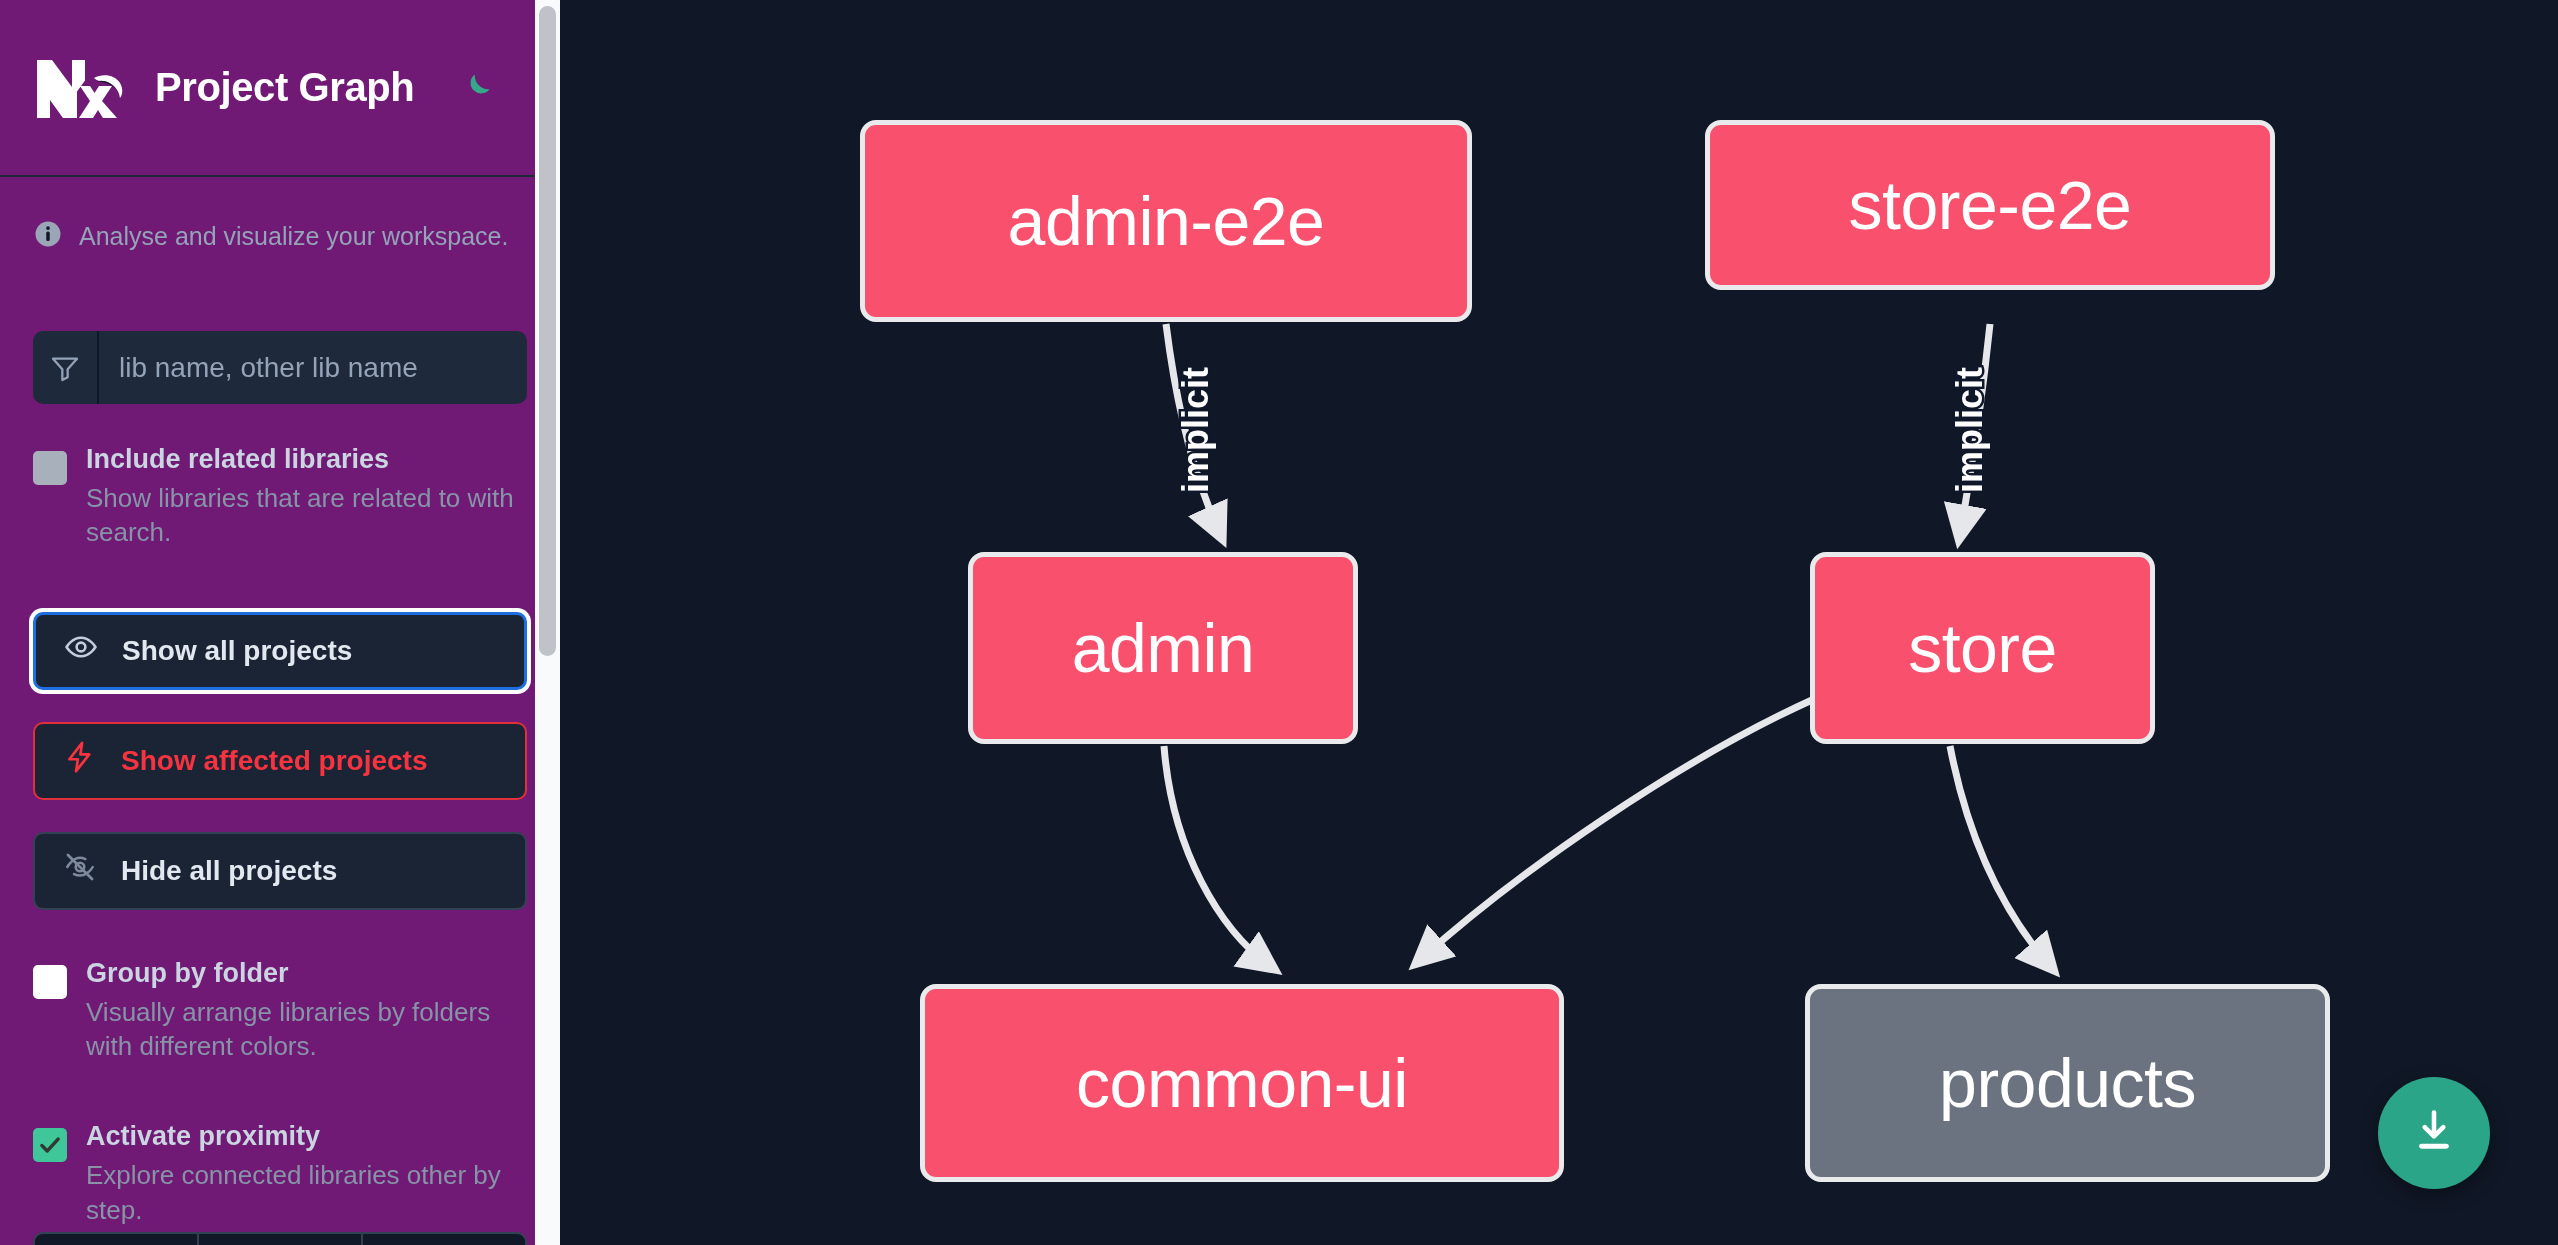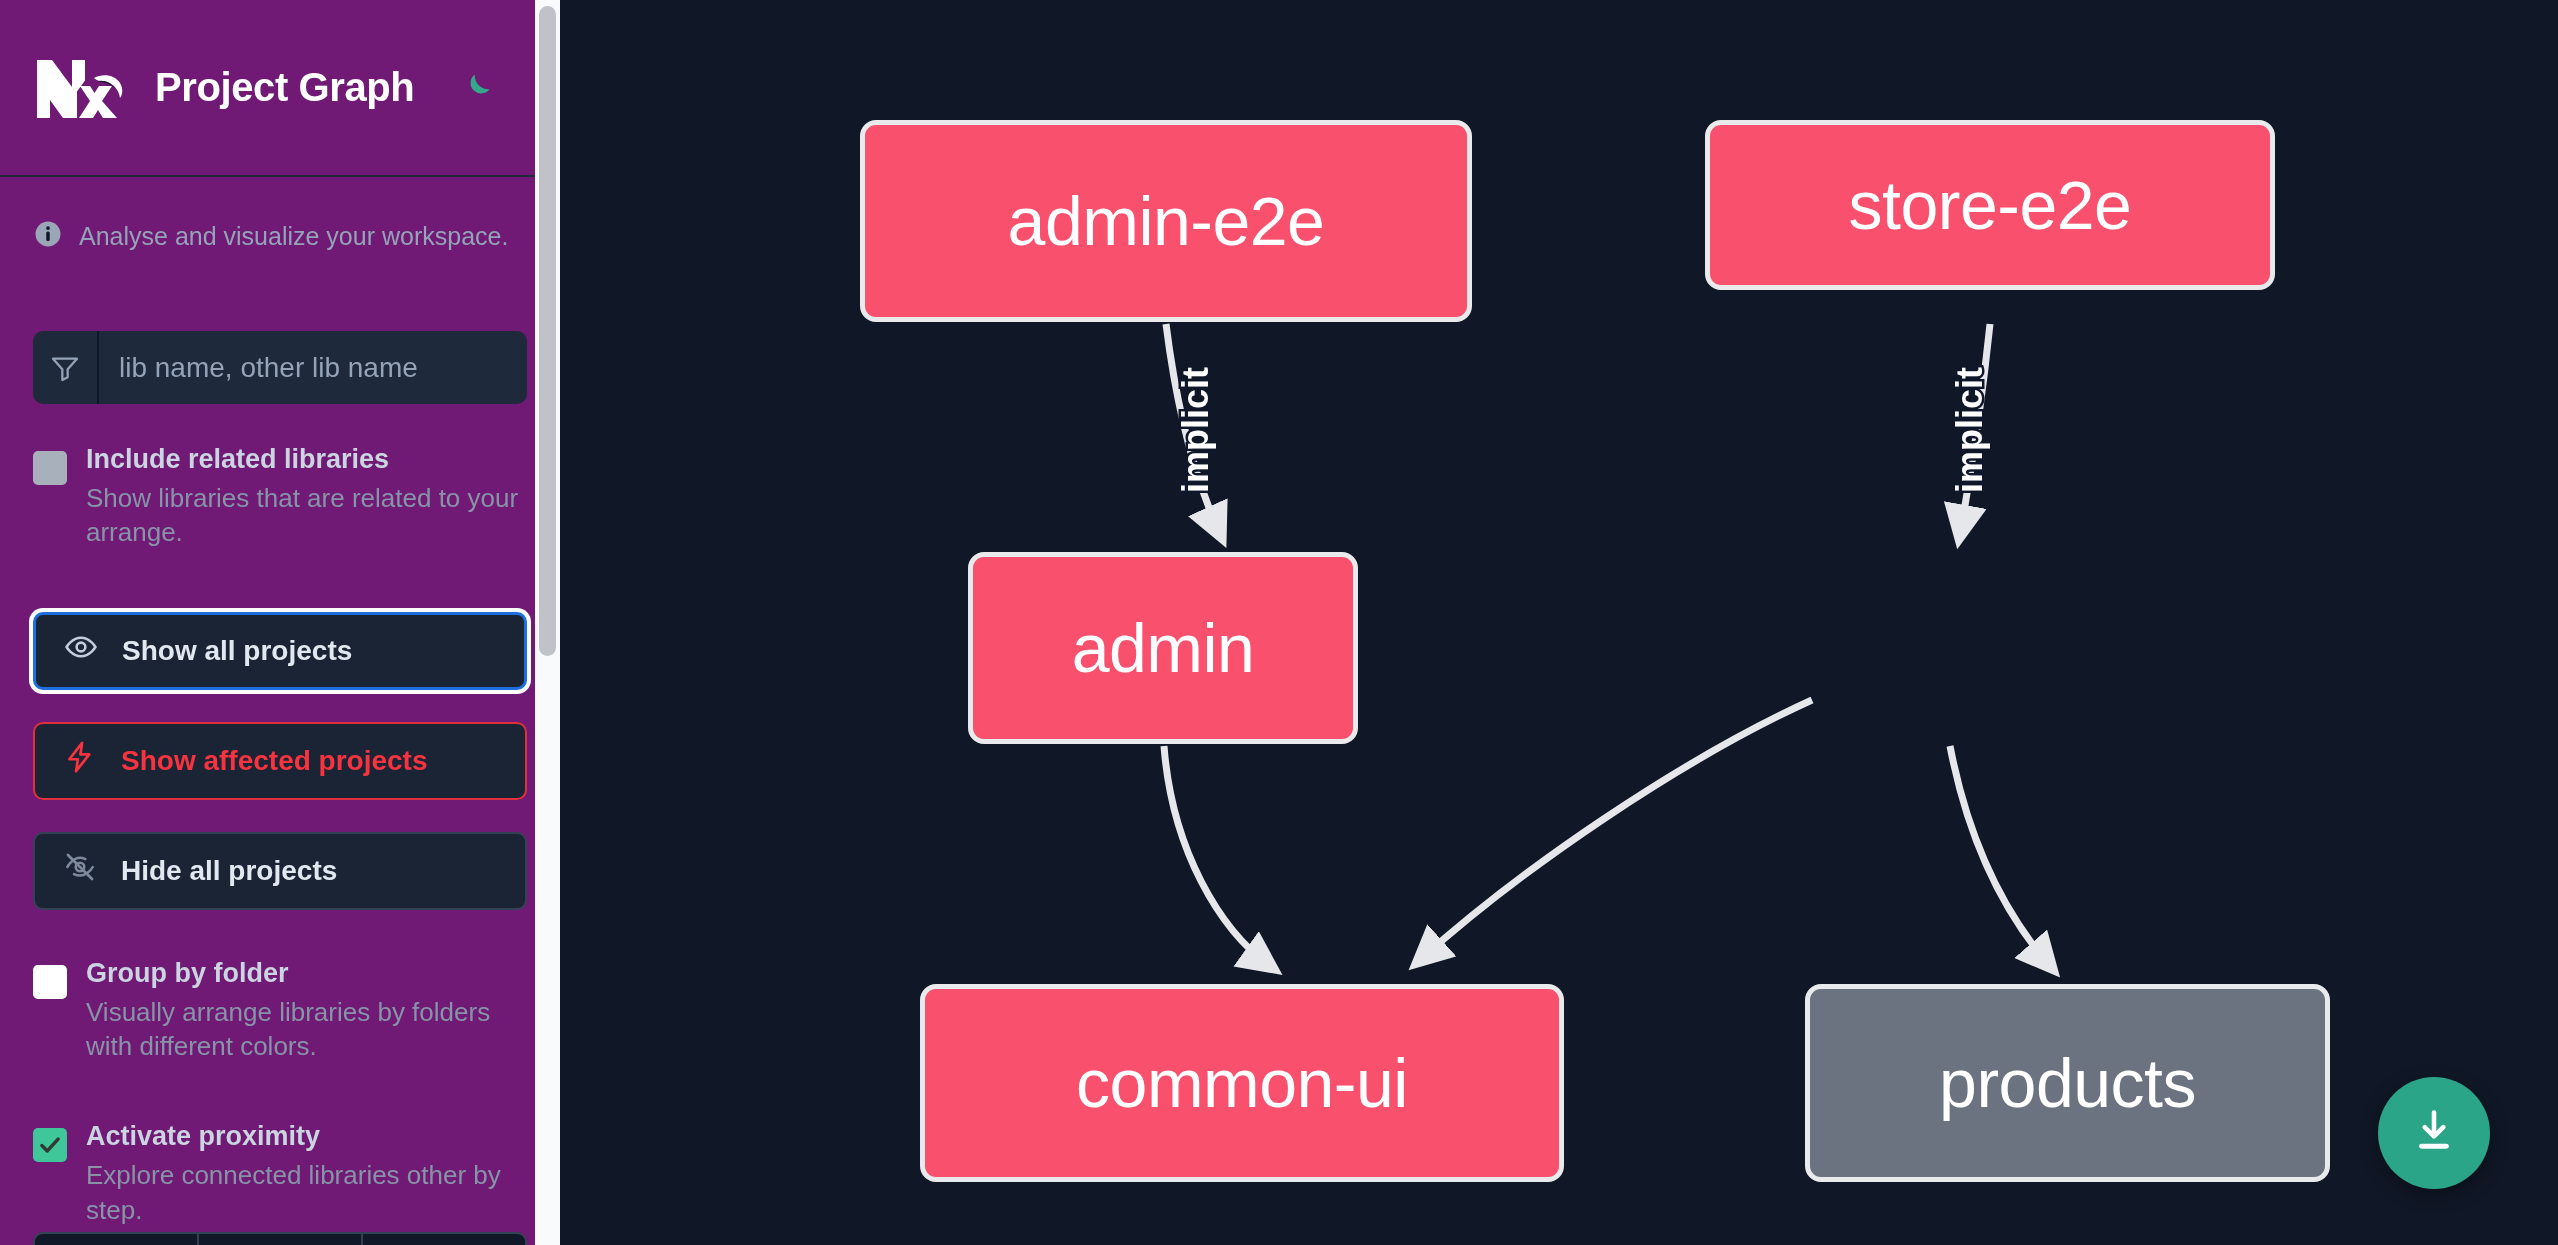--- a/index.html
+++ b/index.html
@@ -247,21 +247,21 @@
             <path d="M3 5h18l-7 8v6l-4 2v-8z" fill="none" stroke="#94A3B8" stroke-width="1.7" stroke-linejoin="round"></path>
           </svg>
         </span>
         <input class="filter-input" type="text" placeholder="lib name, other lib name" style="">
       </div>
 
       <div class="check-row">
         <span class="cbox grey"></span>
         <span class="check-texts">
           <span class="check-title">Include related libraries</span>
-          <div class="check-desc">Show libraries that are related to your arrange.</div>
+          <div class="check-desc">Show libraries that are related to with search.</div>
         </span>
       </div>
 
       <div class="btn-stack">
 
         <div class="gbtn focused">
           <span>
             <svg viewBox="0 0 24 24" width="34" height="34" aria-hidden="true">
               <path d="M1.8 12S5.5 5.5 12 5.5 22.2 12 22.2 12 18.5 18.5 12 18.5 1.8 12 1.8 12z" fill="none" stroke="#C2CCDA" stroke-width="1.8"></path>
               <circle cx="12" cy="12" r="3.1" fill="none" stroke="#C2CCDA" stroke-width="1.8"></circle>
@@ -351,20 +351,23 @@
     </div>
 
     <div class="node pink" style="left:1145px;top:120px;width:570px;height:170px;">
       <span>store-e2e</span>
     </div>
 
     <div class="node pink" style="left:408px;top:552px;width:390px;height:192px;">
       <span>admin</span>
     </div>
 
+    <div class="node pink" style="left:1250px;top:552px;width:345px;height:192px;">
+      <span>store</span>
+    </div>
 
     <div class="node pink" style="left:360px;top:984px;width:644px;height:198px;">
       <span>common-ui</span>
     </div>
 
     <div class="node slate" style="left:1245px;top:984px;width:525px;height:198px;">
       <span>products</span>
     </div>
 
     <div class="fab">

